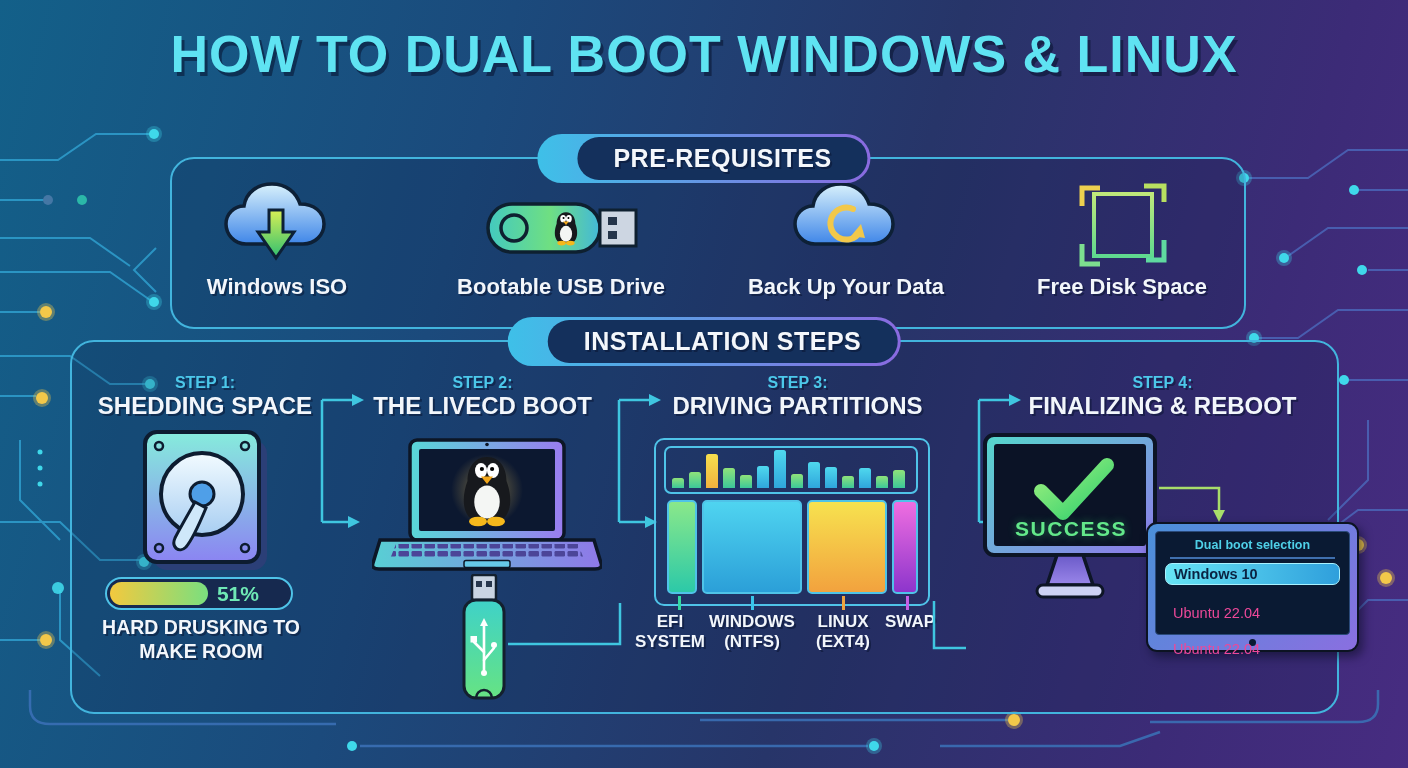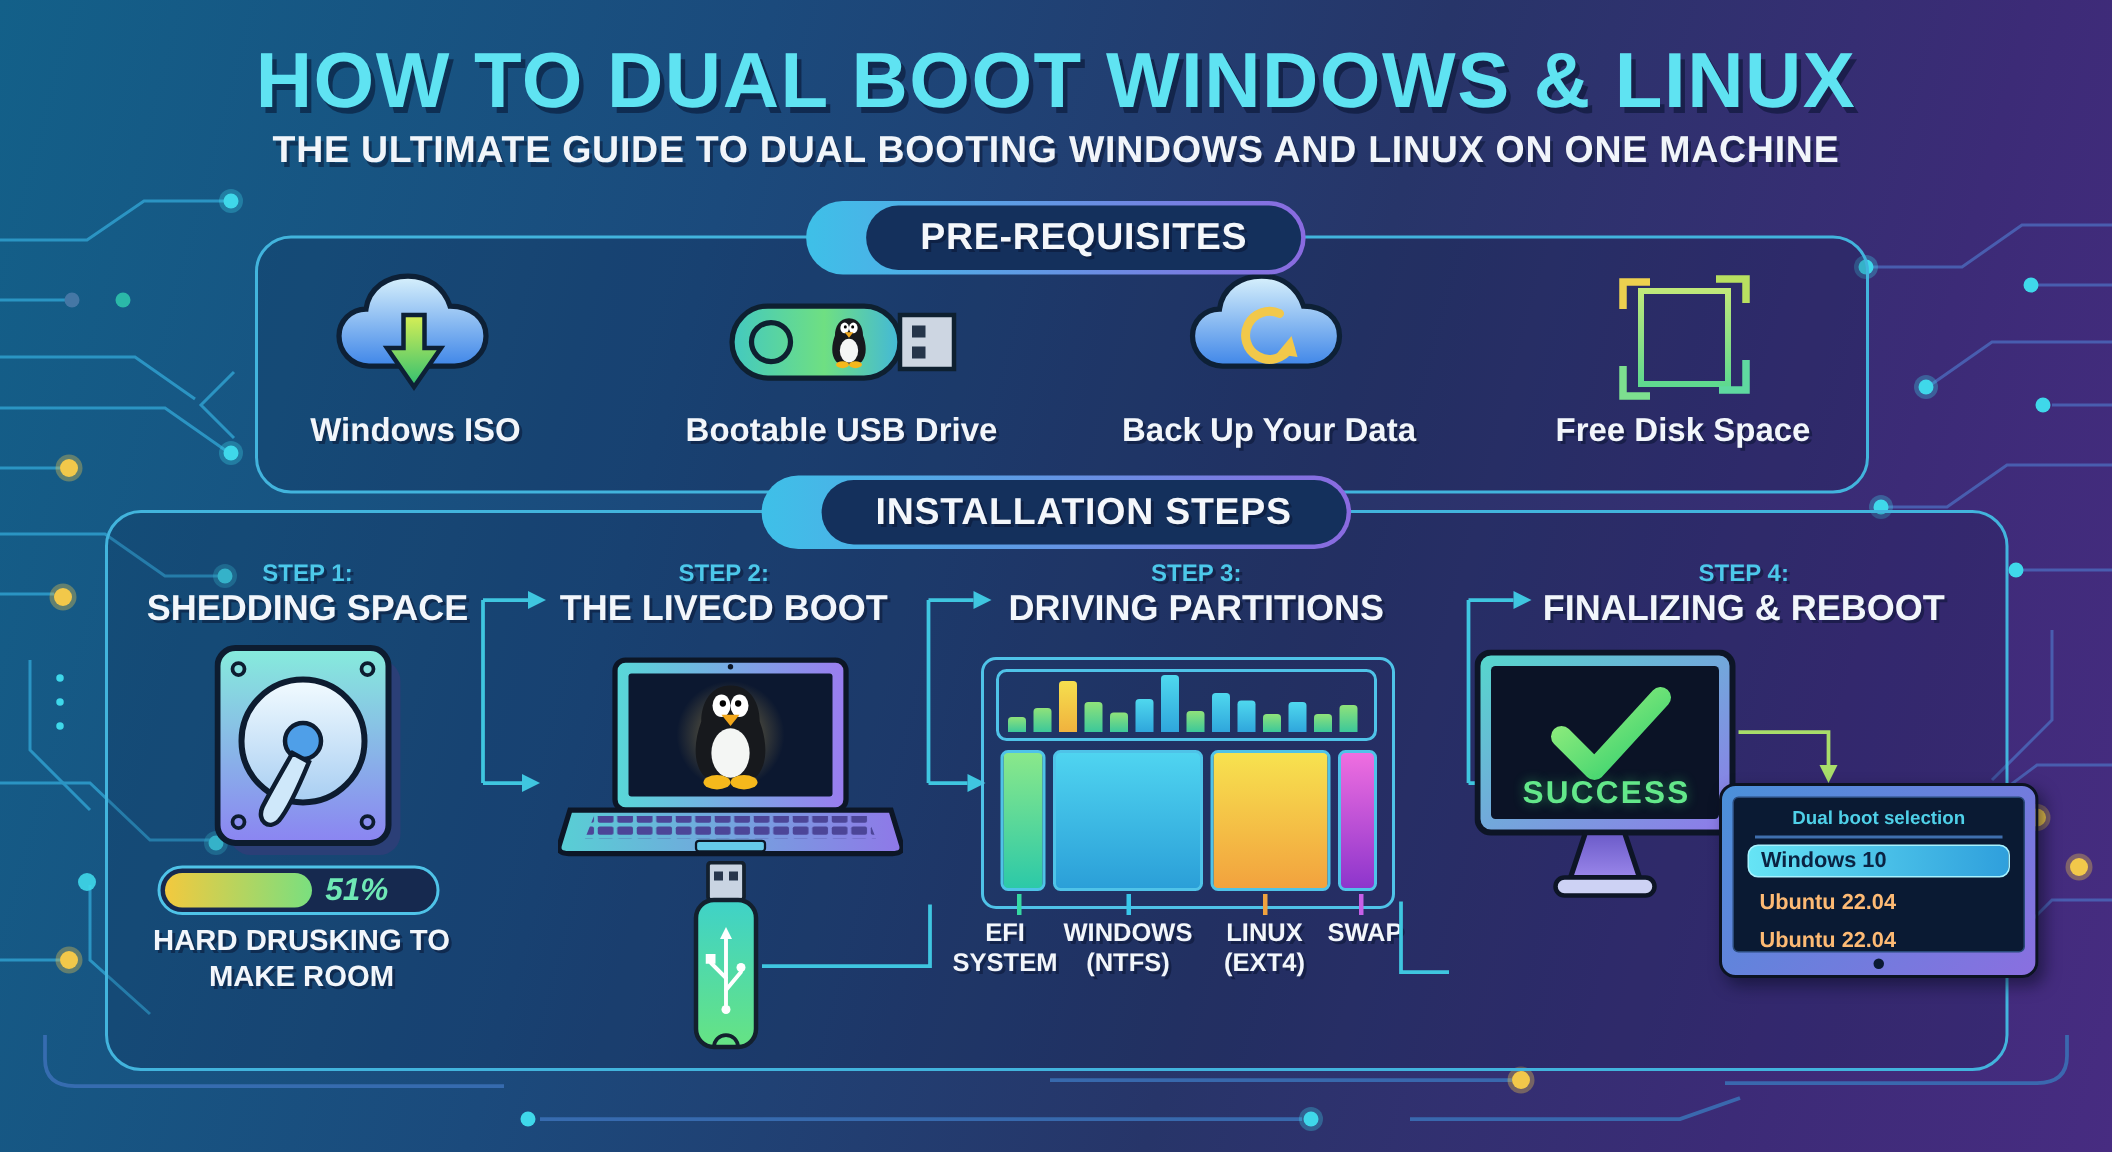--- a/index.html
+++ b/index.html
@@ -44,21 +44,21 @@
     text-shadow:2px 2px 0 rgba(8,18,45,.5);}
   .step-name{display:block;font-size:24px;font-weight:bold;color:#f2f6fb;
     text-shadow:2px 2px 0 rgba(8,18,45,.5);}
   
   .progress{position:absolute;left:105px;top:577px;width:188px;height:33px;
     border:2px solid #4fc3e8;border-radius:17px;background:#16294f;
     display:flex;align-items:center;padding:3px;box-sizing:border-box;}
   .progress-fill{width:55%;height:100%;border-radius:12px;
     background:linear-gradient(90deg,#f3c93e,#7adf7f);}
   .progress-label{margin-left:9px;font-size:21px;font-weight:bold;
-    color:var(--c-progress_green,#6fe8b5);font-style:italic;}
+    color:var(--c-progress_green,#6fe8b5);}
   .hdd-caption{position:absolute;left:88px;top:616px;width:226px;text-align:center;
     font-size:19.5px;font-weight:bold;color:#f2f6fb;line-height:1.22;
     text-shadow:2px 2px 0 rgba(8,18,45,.5);}
   
   .part-box{position:absolute;left:654px;top:438px;width:276px;height:168px;
     border:2.5px solid #4fc3e8;border-radius:10px;box-sizing:border-box;}
   .skyline{position:absolute;left:664px;top:446px;width:254px;height:48px;
     border:2px solid #4fc3e8;border-radius:7px;box-sizing:border-box;
     display:flex;align-items:flex-end;gap:5px;padding:0 6px 4px 6px;}
   .bar{width:12px;border-radius:2.5px 2.5px 0 0;}
@@ -84,21 +84,21 @@
     background:linear-gradient(135deg,#4a90d9,#8a6fe0);
     border:2px solid #0c1322;border-radius:11px;padding:7px 7px 3px 7px;box-sizing:border-box;
     box-shadow:4px 5px 10px rgba(5,10,30,.5);}
   .tablet-screen{background:#0a1a33;border:1px solid #2a4a7a;border-radius:4px;
     height:104px;padding:4px 5px;box-sizing:border-box;}
   .tablet-title{text-align:center;font-size:12.5px;font-weight:bold;color:#4fd0e8;margin-top:2px;}
   .tablet-divider{border:none;border-top:2px solid #3f6fae;width:90%;margin:5px auto 4px auto;}
   .boot-selected{margin:3px 4px 0 4px;border-radius:7px;padding:2px 8px;
     background:linear-gradient(90deg,#66e4f5,#2f9fdc);border:1.5px solid #a8f2ff;
     color:#0a2342;font-size:14.5px;font-weight:bold;}
-  .boot-entry{padding-left:12px;margin-top:9px;color:#fdba74;font-size:14.5px;font-weight:bold;}
+  .boot-entry{padding-left:12px;margin-top:20px;color:#ec4899;font-size:14.5px;font-weight:normal;}
   .tablet-dot{width:7px;height:7px;border-radius:50%;background:#0a1a33;margin:4px auto 1px auto;}
   
   .conn{position:absolute;pointer-events:none;}
   
   .brand{position:absolute;right:16px;top:730px;font-size:25px;font-weight:bold;color:#f2f6fb;
     text-shadow:2px 2px 0 rgba(8,18,45,.5);}
   .brand .mid{color:var(--c-brand_blue,#4db8e8);}
 </style>
 </head>
 <body>
@@ -186,21 +186,20 @@
         <path d="M940,56 H1120 L1160,42"></path>
     </g>
     <circle cx="874" cy="56" r="8" fill="#3fd8ea" opacity=".3"></circle>
       <circle cx="874" cy="56" r="5" fill="#3fd8ea"></circle>
     <circle cx="1014" cy="30" r="9" fill="#f2c84a" opacity=".35"></circle>
       <circle cx="1014" cy="30" r="6" fill="#f2c84a"></circle>
     <circle cx="352" cy="56" r="5" fill="#3fd8ea"></circle>
   </svg>
 
   <div class="title">HOW TO DUAL BOOT WINDOWS &amp; LINUX</div>
-  <div class="subtitle">THE ULTIMATE GUIDE TO DUAL BOOTING WINDOWS AND LINUX ON ONE MACHINE</div>
 
   <section class="panel prereq"></section>
   <div class="pill prereq-pill">
     <div class="pill-inner">PRE-REQUISITES</div>
   </div>
 
   <svg class="prereq-icon" style="left:222px;top:178px" width="112" height="92" viewBox="0 0 112 92">
     <defs>
       <linearGradient id="cldg1" x1="0" y1="0" x2="0" y2="1">
           <stop offset="0" stop-color="#d8f1fc"></stop>

